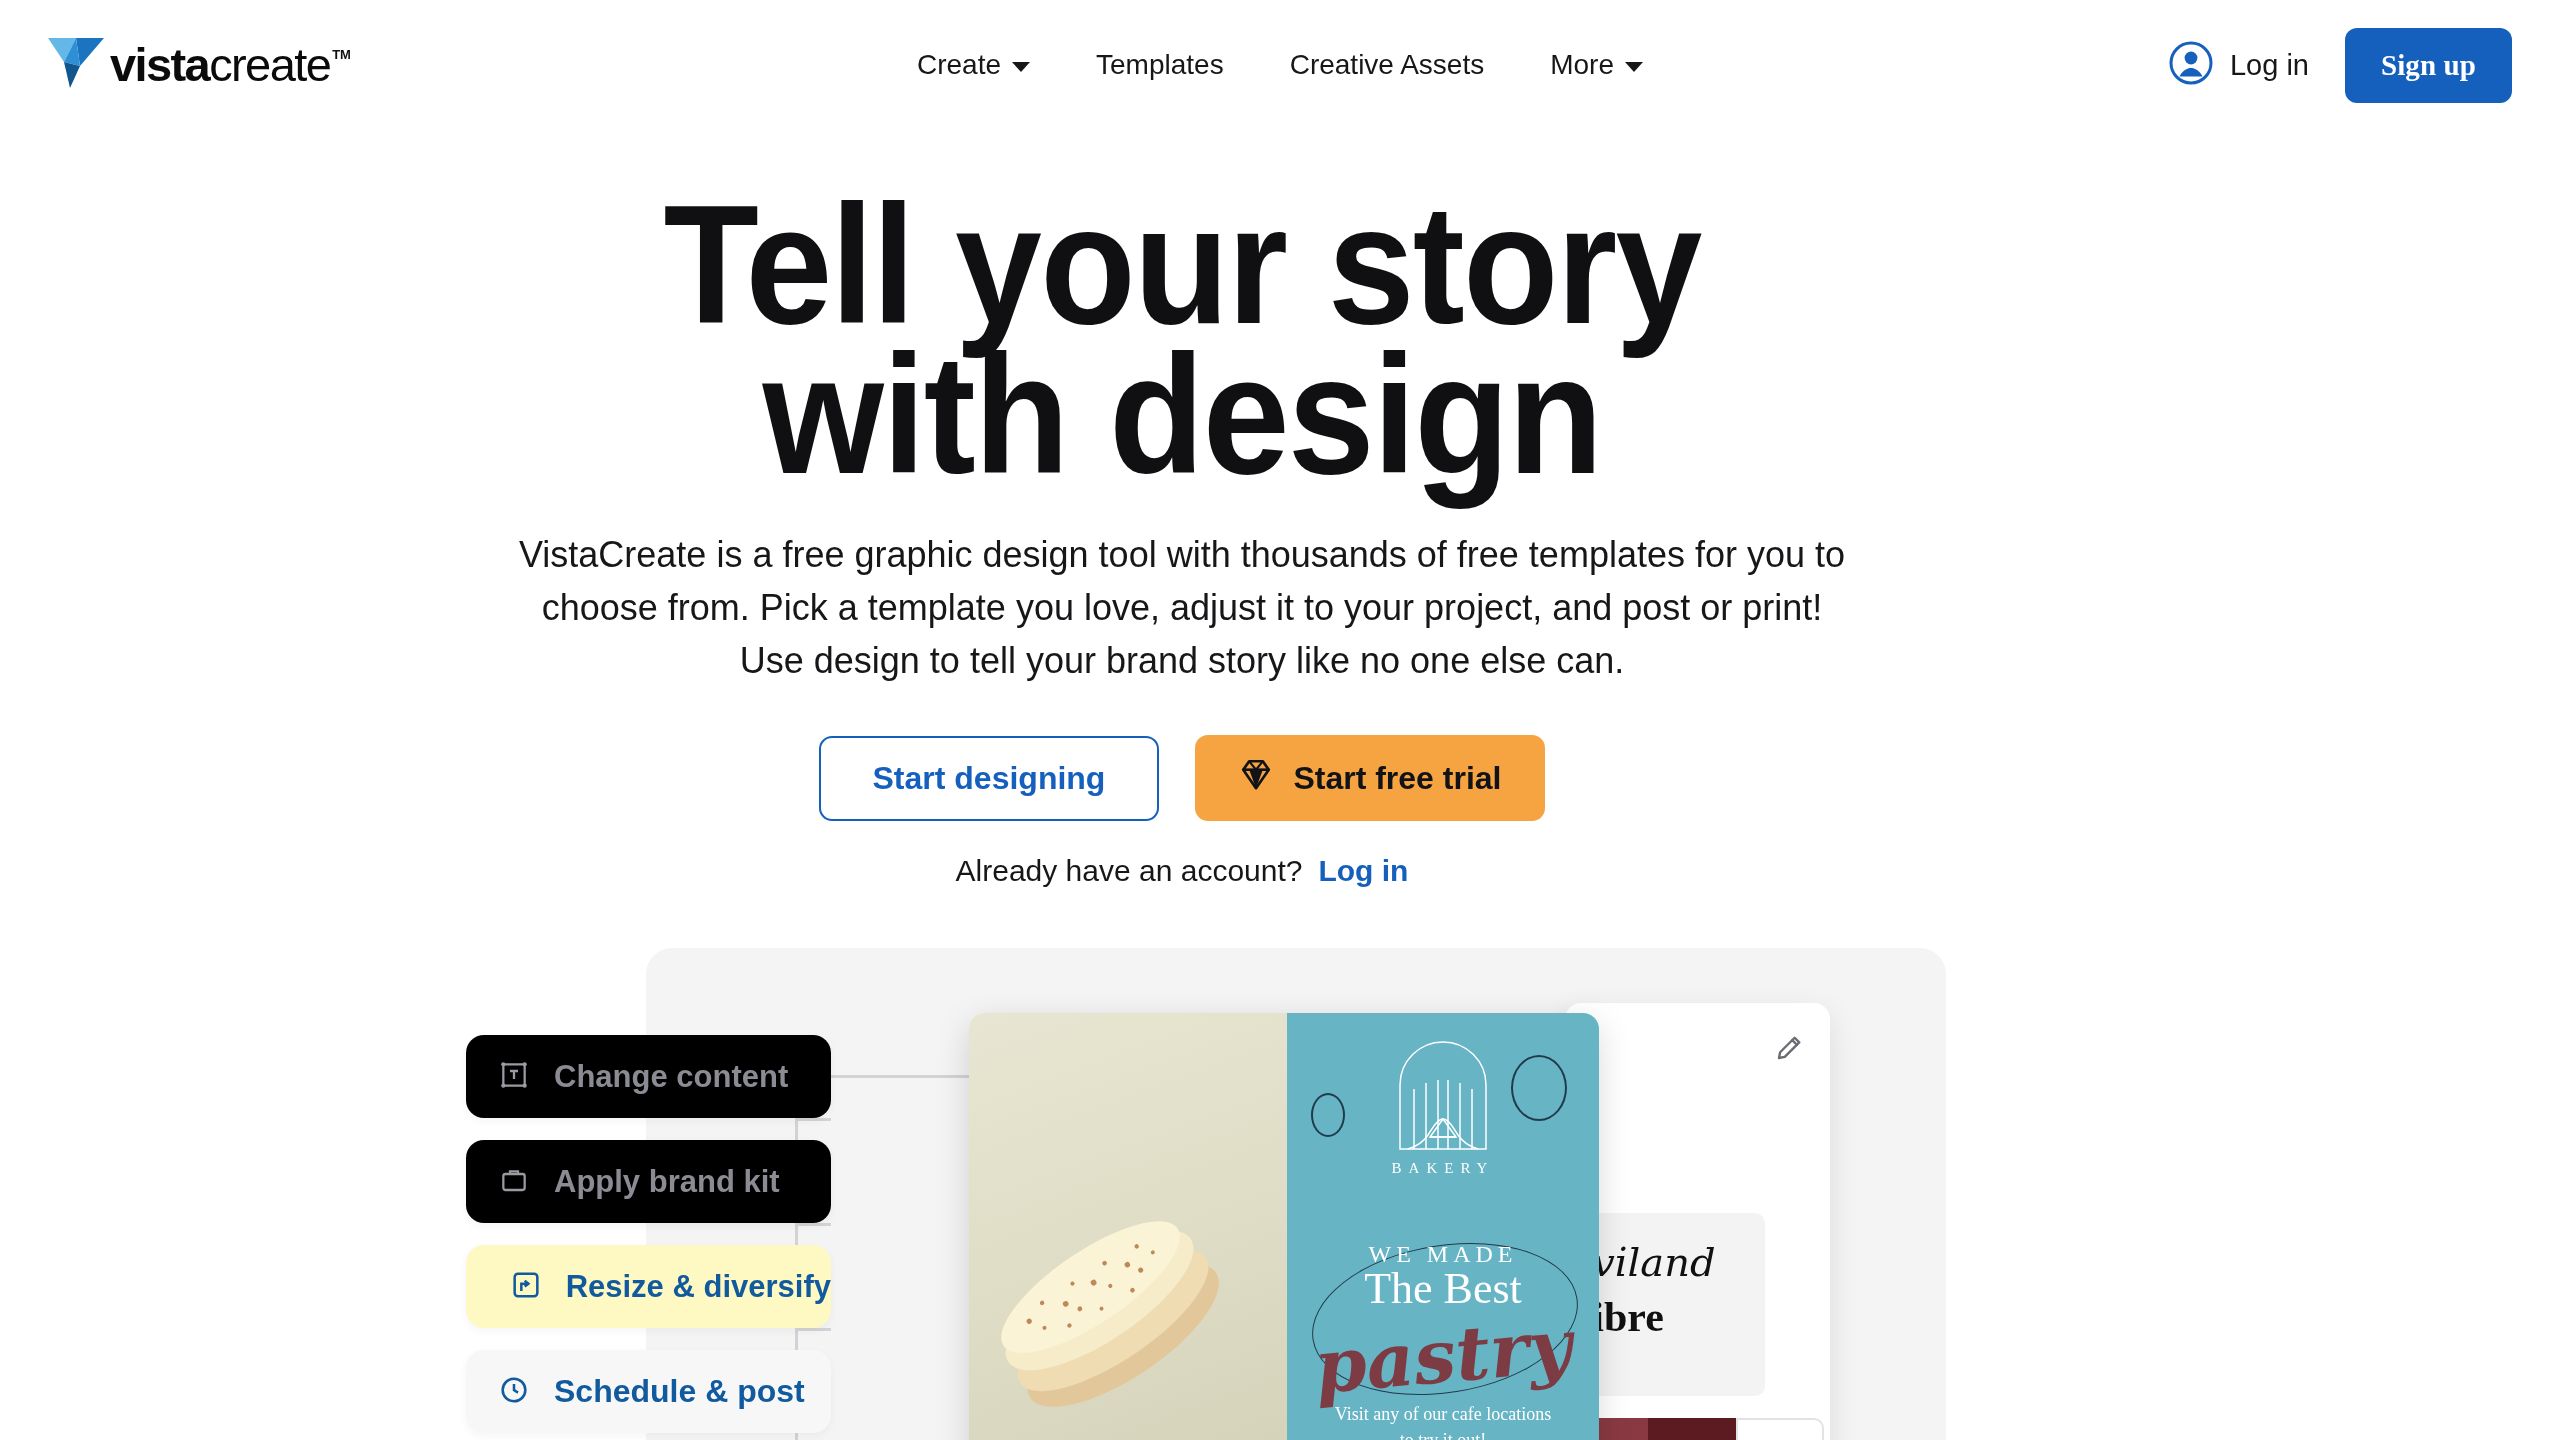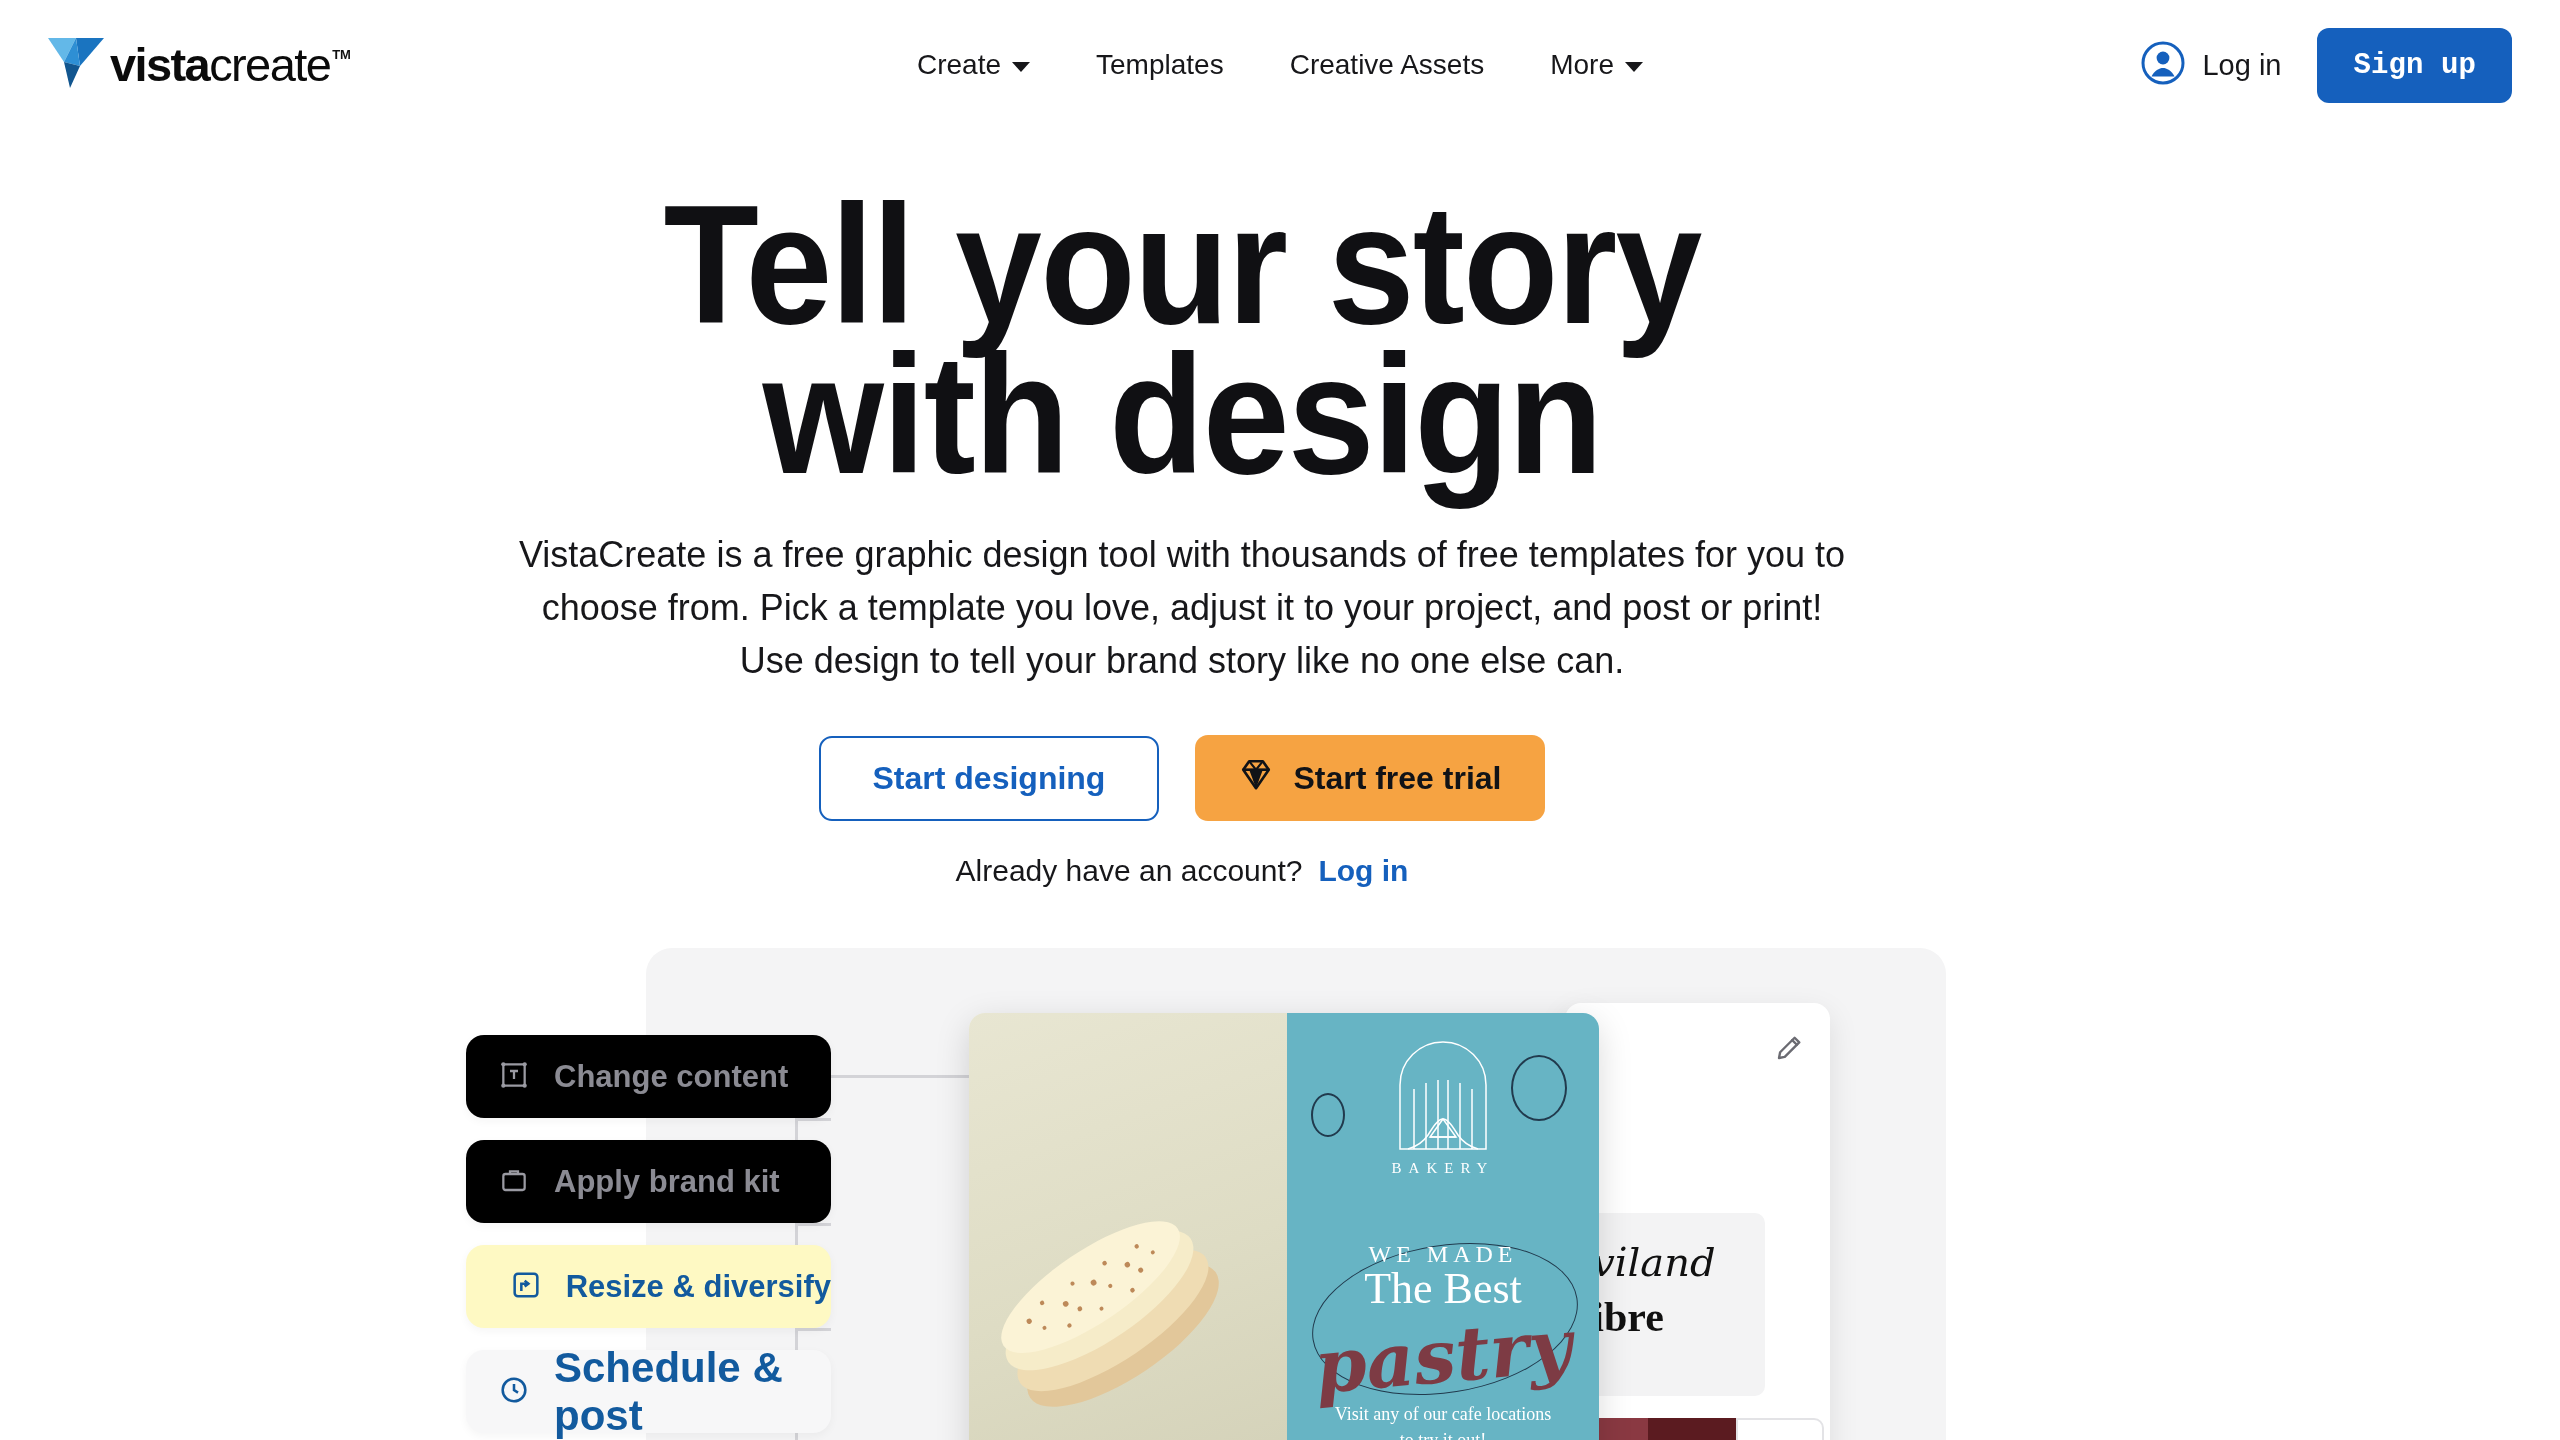--- a/index.html
+++ b/index.html
@@ -26,21 +26,21 @@
   }
   .caret{ width:0;height:0;border-left:9px solid transparent;border-right:9px solid transparent;
           border-top:10px solid #17171a; display:inline-block; margin-top:4px;}
 
   .header-right{ position:absolute; right:48px; top:0; height:130px; display:flex; align-items:center; gap:0; }
   .login-link{ display:flex; align-items:center; gap:17px; cursor:pointer; margin-right:36px; }
   .login-label{ font-size:29px; color:#17171a; }
   .signup-btn{
     background:#1560bd; color:#fff; font-size:29px; font-weight:700;
     padding:21px 36px; border-radius:12px; border:none; cursor:pointer;
-    font-family:Liberation Mono, monospace; letter-spacing:.1px;
+    font-family:Liberation Serif, serif; letter-spacing:.1px;
   }
 
   
   .hero{ position:absolute; top:148px; left:0; width:2364px; text-align:center; }
   .hero-title{
     font-family:"Liberation Sans Narrow","Liberation Sans", sans-serif;
     font-weight:700; font-size:168px; line-height:150px; letter-spacing:-2px;
     color:#101013; margin-top:42px;
     transform:scaleX(0.93); transform-origin:center;
   }
@@ -74,21 +74,21 @@
     position:relative; height:83px; border-radius:18px; display:flex; align-items:center;
     padding-left:32px; gap:24px; margin-bottom:22px; box-shadow:0 3px 10px rgba(0,0,0,.045);
   }
   .pill.grey{ background:#000000; }
   .pill.grey .pill-label{ color:#8b8b93; font-weight:700; font-size:31px; }
   .pill.grey svg{ stroke:#9a9aa2; }
   .pill.active{ background:#fef9c3;justify-content:flex-end; }
   .pill.active .pill-label{ color:#125a9e; font-weight:700; font-size:31px; }
   .pill.active svg{ stroke:#125a9e; }
   .pill.white{ background:#f7f7f8; }
-  .pill.white .pill-label{ color:#125a9e; font-weight:700; font-size:42px; }
+  .pill.white .pill-label{ color:#125a9e; font-weight:700; font-size:32px; }
   .pill.white svg{ stroke:#125a9e; }
 
   .connector{ position:absolute; background:#d3d3d7; z-index:5; }
 
   
   .card{
     position:absolute; left:969px; top:1013px; width:630px; height:470px;
     border-radius:16px; overflow:hidden; display:flex;
     box-shadow:0 10px 34px rgba(0,0,0,.15); z-index:25;
   }

